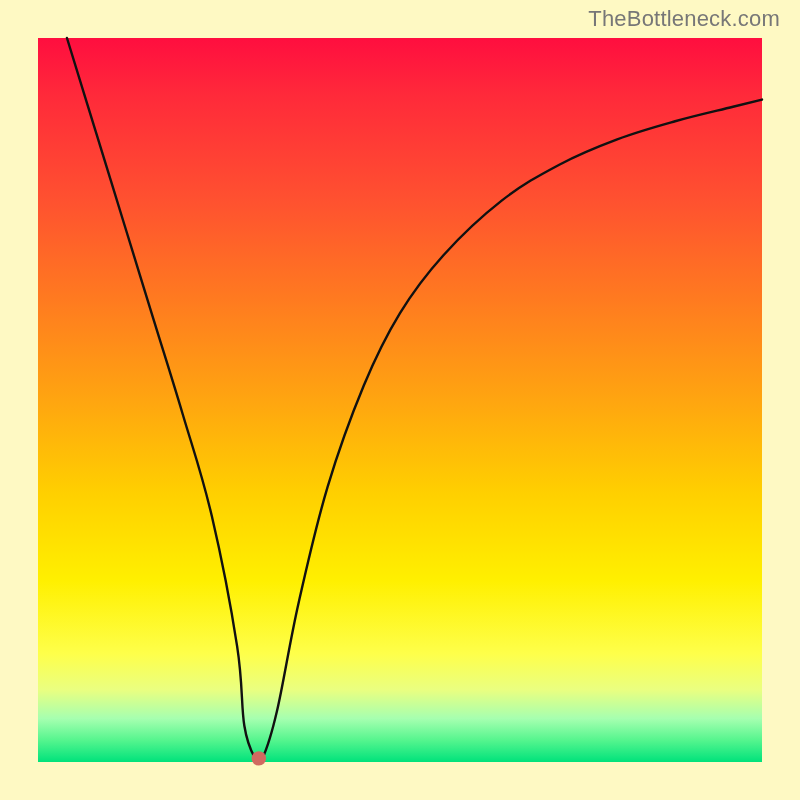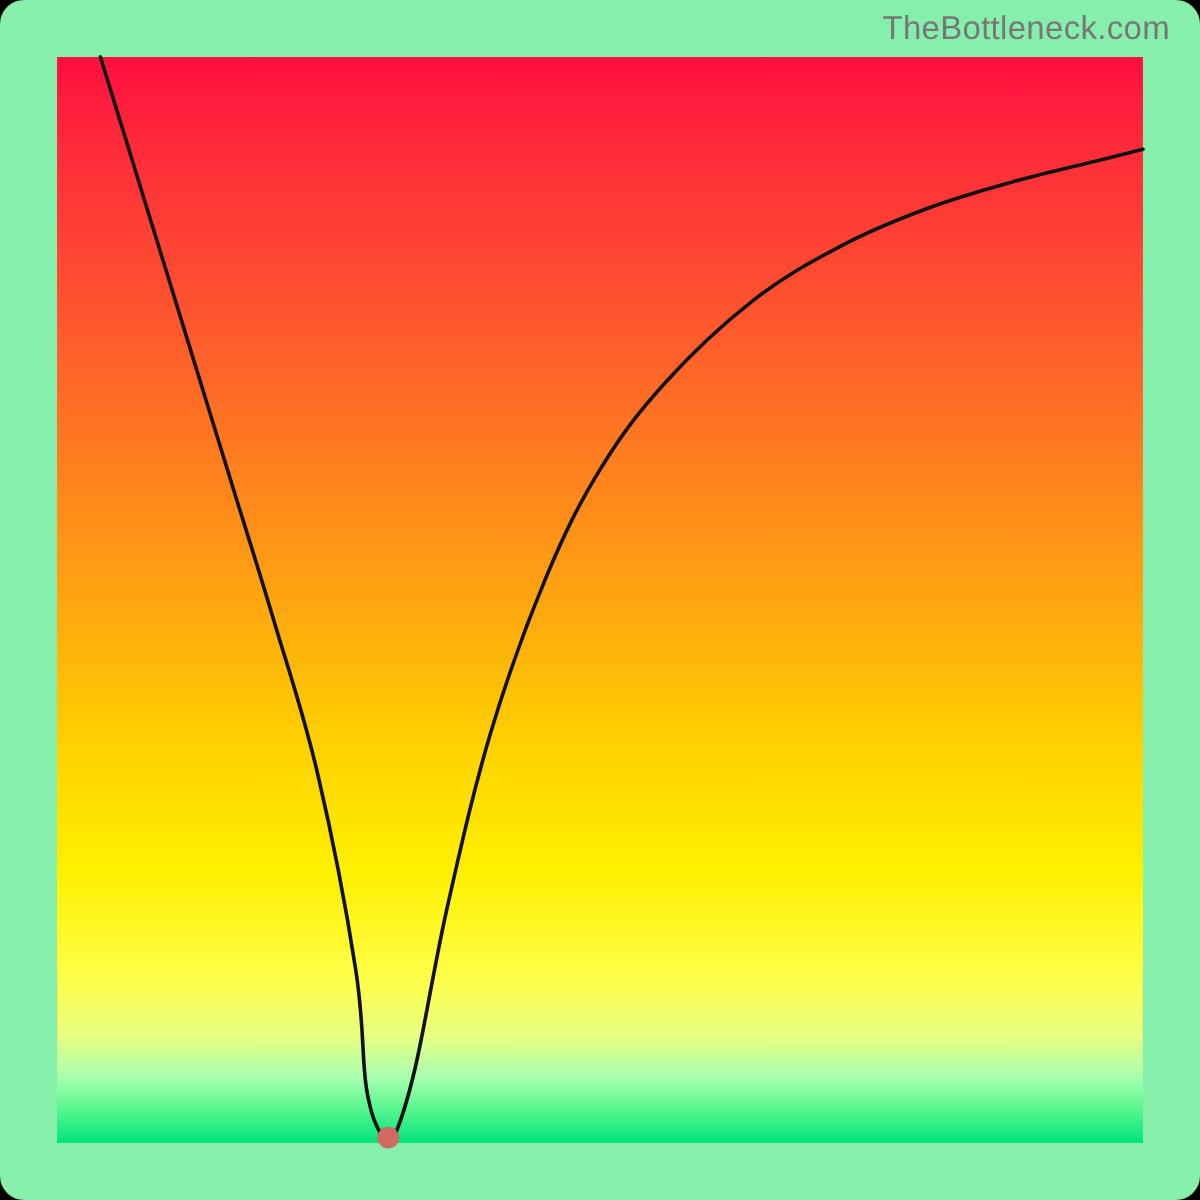--- a/index.html
+++ b/index.html
@@ -8,22 +8,21 @@
     width: 800px;
     height: 800px;
     overflow: hidden;
     background: #000;
     font-family: Arial, Helvetica, sans-serif;
   }
   .frame {
     position: relative;
     width: 800px;
     height: 800px;
-    background: #86efac;
-    border-radius: 16px;
+    background: #fef9c3;
   }
   .plot {
     position: absolute;
     left: 38px;
     top: 38px;
     width: 724px;
     height: 724px;
     
     background: linear-gradient(
       to bottom,

